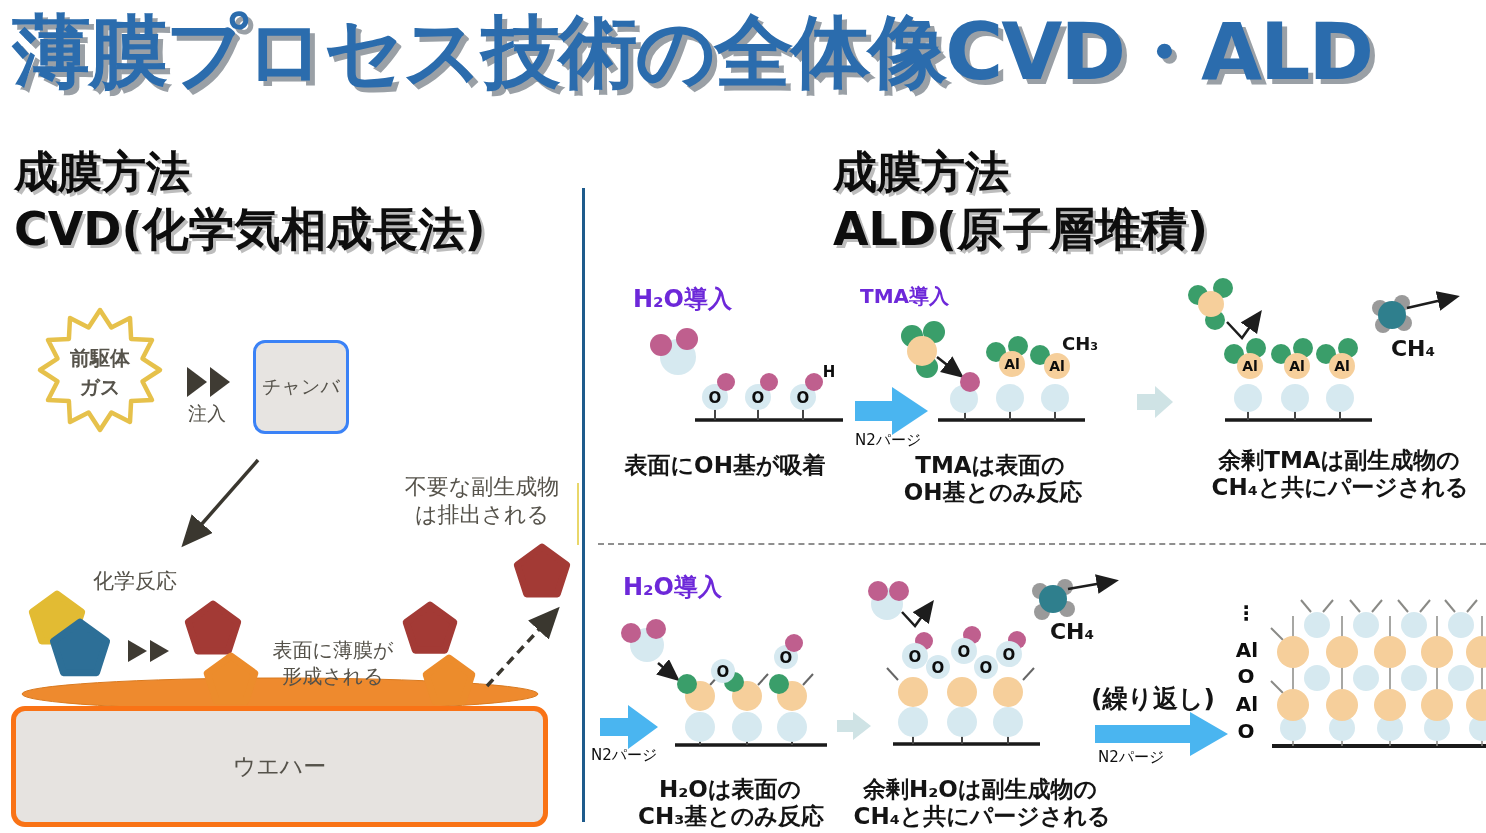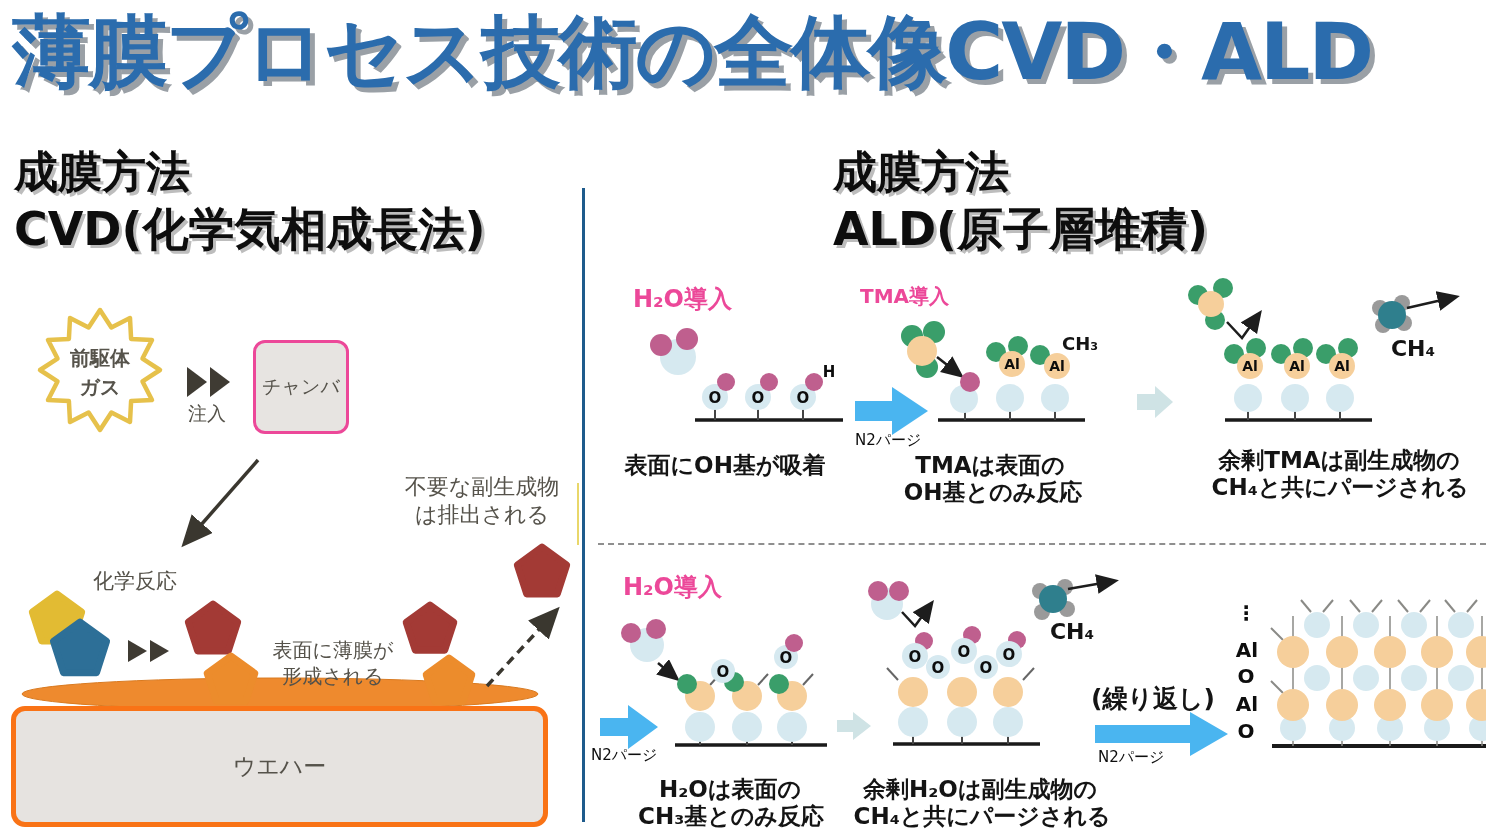--- a/index.html
+++ b/index.html
@@ -9,28 +9,28 @@
   .cx{transform:translateX(-50%);}
   .title{left:12px;top:0px;font-size:79px;font-weight:bold;letter-spacing:-2px;
          color:var(--title-blue);text-shadow:5px 5px 0 #9aa0a6;}
   .h1{font-weight:bold;color:#0d0d0d;text-shadow:3px 3px 0 #bdbdbd;line-height:1.0;}
   .cvd-h1{left:14px;top:150px;font-size:44px;}
   .cvd-h2{left:14px;top:206px;font-size:46px;}
   .ald-h1{left:833px;top:150px;font-size:44px;}
   .ald-h2{left:833px;top:206px;font-size:46px;}
   .gtext{color:#55524a;font-size:20px;}
   .cap{font-weight:bold;color:#141414;font-size:23px;}
-  .steptitle{font-weight:bold;color:#ec4899;font-size:24px;}
+  .steptitle{font-weight:bold;color:#6d28d9;font-size:24px;}
   .purge{font-weight:normal;color:#0d0d0d;font-size:15px;}
   .stacklbl{font-weight:bold;color:#0d0d0d;font-size:20px;line-height:1;}
   .divider{left:582px;top:188px;width:3px;height:634px;background:var(--divider-blue);}
   .dashline{left:598px;top:543px;width:888px;height:0;border-top:2px dashed #8f8f8f;}
   .yellowseam{left:577px;top:483px;width:2px;height:62px;background:#e9d76a;}
   .chamber{left:253px;top:340px;width:90px;height:88px;background:#e7e4e1;
-           border:3px solid #ec4899;border-radius:12px;display:flex;
+           border:3px solid #3b82f6;border-radius:12px;display:flex;
            align-items:center;justify-content:center;}
   .chamber span{color:#55524a;font-size:19px;}
   .wafer{left:11px;top:706px;width:537px;height:121px;box-sizing:border-box;
          background:#e6e3e0;border:5px solid #f97316;border-radius:14px;
          display:flex;align-items:center;justify-content:center;}
   .wafer span{color:#55524a;font-size:23px;}
   svg{position:absolute;overflow:visible;}
   svg text{font-family:"DejaVu Sans",sans-serif;font-weight:bold;fill:#0d0d0d;}
   .atomtxt{font-size:15px;}
   .altxt{font-size:14px;}

